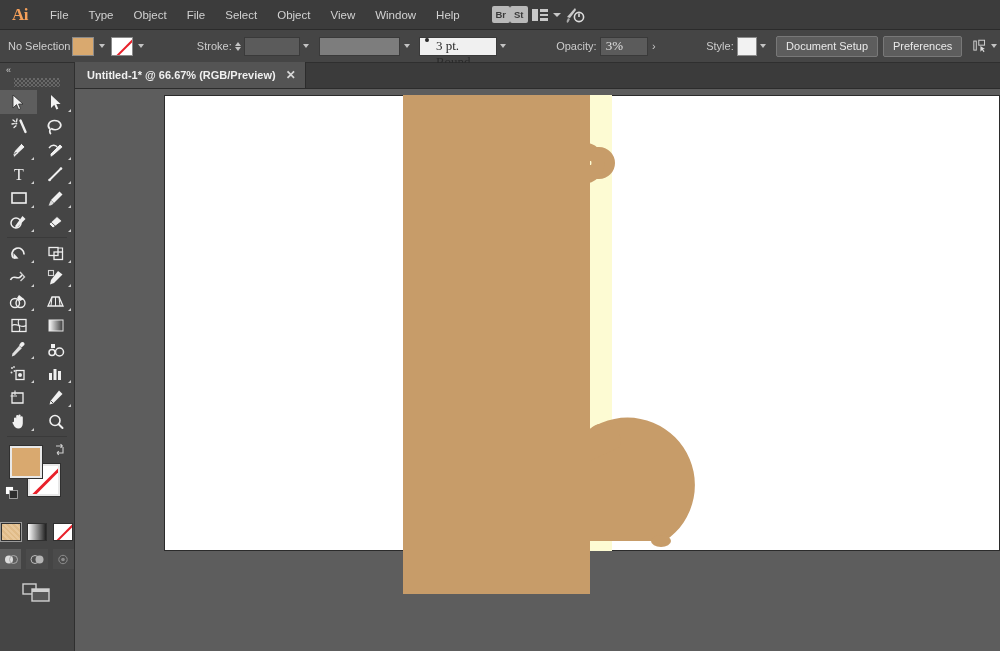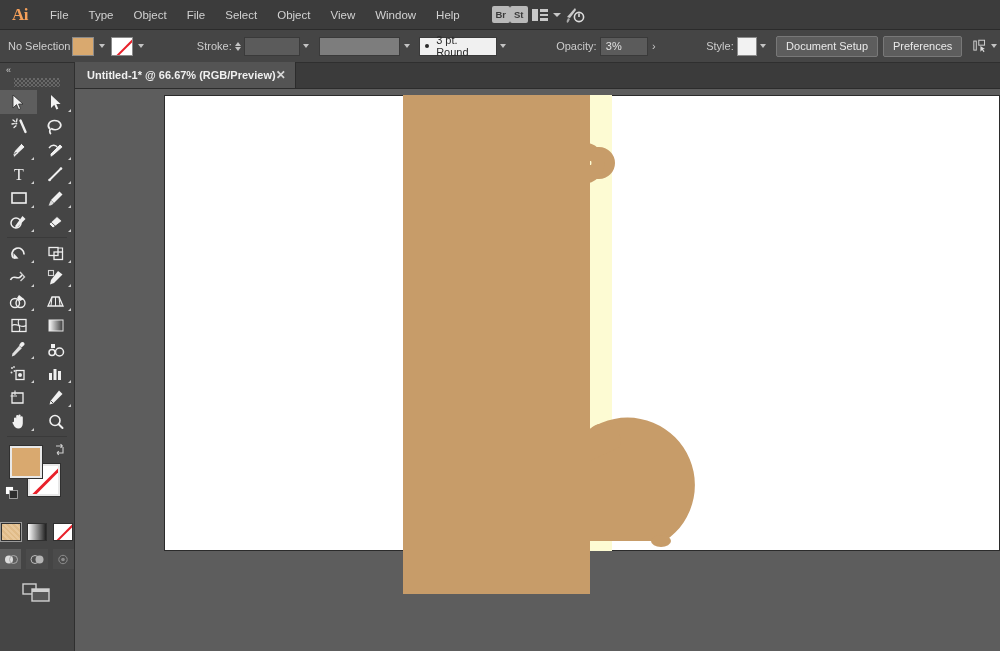--- a/index.html
+++ b/index.html
@@ -71,21 +71,21 @@
   }
   .dd-arrow i {
     width:0;height:0;border-left:3.5px solid transparent;border-right:3.5px solid transparent;border-top:4px solid #c3c3c3;display:block;
   }
   .stepper { display:flex; flex-direction:column; gap:1px; margin:0 3px; }
   .stepper i { width:0;height:0;border-left:3px solid transparent;border-right:3px solid transparent; display:block; }
   .stepper i.up { border-bottom:4px solid #c3c3c3; }
   .stepper i.dn { border-top:4px solid #c3c3c3; }
   .field {
     height:19px; background:#5b5b5b; border:1px solid #3a3a3a;
-    display:flex; align-items:center; padding:0 5px; color:#e0e0e0; font-size:11px;
+    display:flex; padding:0 5px; color:#e0e0e0; font-size:13px;font-family:Liberation Serif, serif;
   }
   .field.stroke-w { width:66px; }
   .field.gradient-field { width:96px; background:#7d7d7d; border:1px solid #3a3a3a; }
   .field.brush-field {
     width:92px; background:#f0f0f0; color:#2a2a2a; justify-content:flex-start; gap:7px;
   }
   .brush-dot { width:4px; height:4px; border-radius:50%; background:#2a2a2a; }
   .field.opacity-field { width:56px; }
   .cb-btn {
     height:21px; background:#5d5d5d; border:1px solid #787878; border-radius:2px;
@@ -99,21 +99,21 @@
   .sep { width:8px; }
 
   
   .tabbar {
     position:absolute; left:75px; top:63px; width:925px; height:26px;
     background:#3b3b3b; border-bottom:1px solid #2c2c2c;
     display:flex; align-items:flex-end;
   }
   .doc-tab {
     height:26px; background:#545454; display:flex; align-items:center;
-    padding:0 9px 0 12px; gap:0; border-right:1px solid #2c2c2c;
+    padding:0 9px 0 12px; gap:10px; border-right:1px solid #2c2c2c;
   }
   .doc-tab-title { font-size:11px; color:#f0f0f0; font-weight:bold; white-space:nowrap; }
   .tab-close { color:#d8d8d8; font-size:12px; line-height:1; font-weight:bold; }
 
   
   .toolpanel {
     position:absolute; left:0; top:63px; width:75px; height:588px;
     background:#454545; border-right:1px solid #2f2f2f;
   }
   .tp-header { height:14px; position:relative; }

